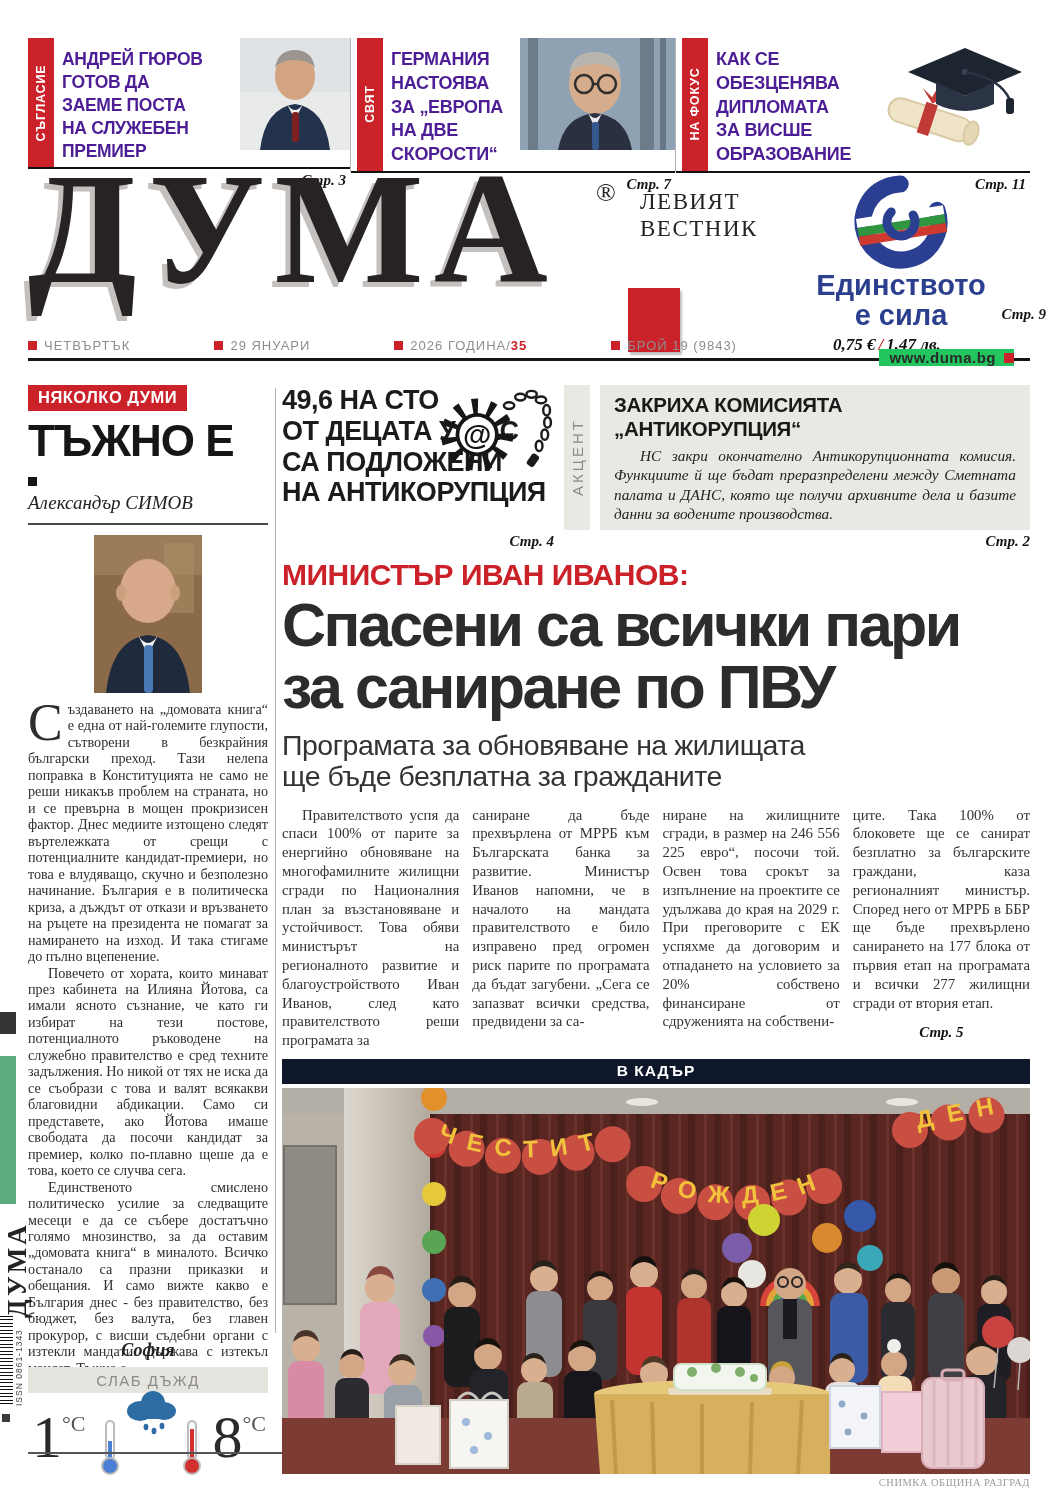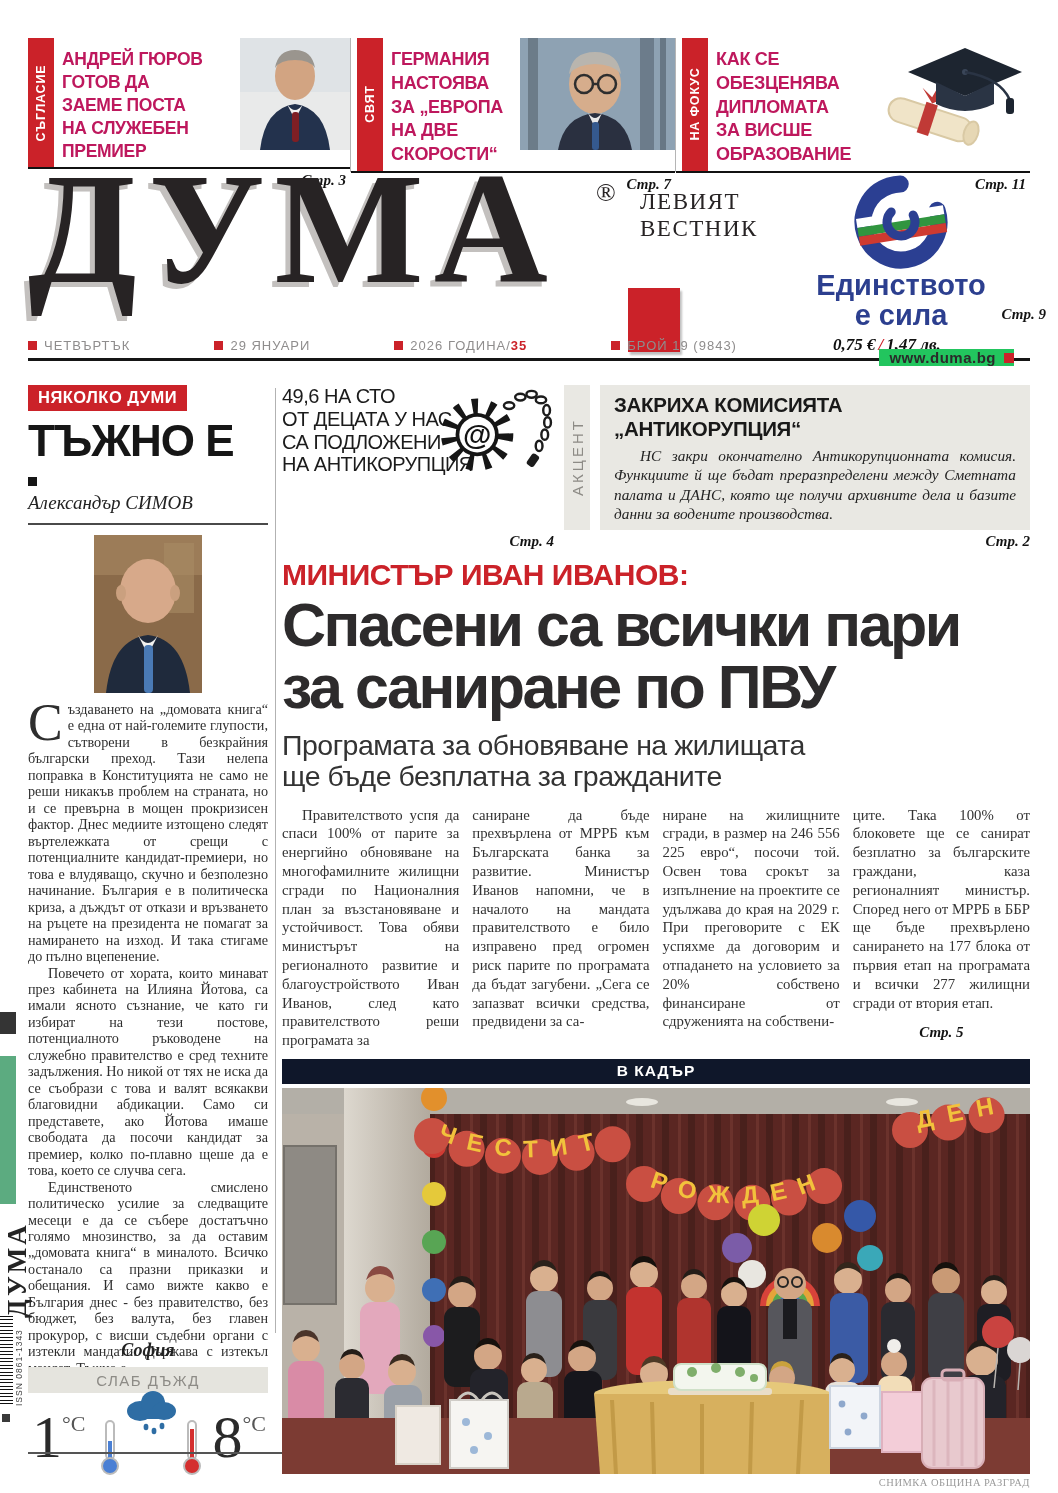--- a/index.html
+++ b/index.html
@@ -12,21 +12,21 @@
   .teaser { display:flex; flex-direction:column; }
   .t1 { width:322px; } .t2 { width:326px; border-left:1px solid #b5b5b5; border-right:1px solid #b5b5b5; }
   .t3 { width:354px; }
   .teaser-main { flex:1; display:flex; border-bottom:2px solid #111; }
   .t2 .teaser-main, .t3 .teaser-main { padding-left:6px; }
   .vlabel { width:26px; background:#cb2229; position:relative; flex:none; }
   .vlabel span { position:absolute; left:50%; top:50%; transform:translate(-50%,-50%) rotate(-90deg);
     color:#fff; font-family:"Liberation Sans",sans-serif; font-weight:bold; font-size:12.5px;
     letter-spacing:.8px; white-space:nowrap; }
   .t-head { flex:1; padding:10px 4px 4px 8px; font-family:"Liberation Sans",sans-serif;
-    font-weight:bold; color:#be185d; line-height:1.32; letter-spacing:-0.3px; }
+    font-weight:bold; color:#4c1d95; line-height:1.32; letter-spacing:-0.3px; }
   .t1 .t-head { font-size:17.5px; } .t2 .t-head { font-size:18px; } .t3 .t-head { font-size:18px; }
   .t-photo { flex:none; }
   .pageref { font-family:"Liberation Serif",serif; font-style:italic; font-weight:bold;
     font-size:15px; color:#141414; }
   .t-ref { text-align:right; padding:3px 4px 0 0; }
 
   
   .masthead { position:absolute; top:172px; left:28px; width:1002px; height:160px; }
   .duma-title { position:absolute; left:0; top:-18px; font-family:"Liberation Serif",serif;
     font-weight:bold; font-size:158px; line-height:150px; letter-spacing:10px; color:#272324;
@@ -99,21 +99,21 @@
     letter-spacing:1px; }
   .sp-dot { position:absolute; left:2px; top:1414px; width:8px; height:8px; background:#3a3a3a; }
 
   .divider-v { position:absolute; left:275px; top:388px; width:1px; height:945px; background:#b2b2b2; }
   .bottom-rule { position:absolute; top:1452px; left:28px; width:1002px; height:2px; background:#555; }
 
   
   .main { position:absolute; top:385px; left:282px; width:748px; }
   .row1 { display:flex; gap:10px; min-height:98px; }
   .cyber { width:272px; position:relative; flex:none; }
-  .cyber-lines { font-family:"Liberation Sans",sans-serif; font-weight:normal; font-size:20px;
+  .cyber-lines { font-family:"Liberation Sans",sans-serif; font-weight:bold; font-size:27px;
     line-height:1.14; letter-spacing:-0.5px; color:#1b1b1b; }
   .cyber-icon { position:absolute; right:-2px; top:-4px; }
   .akcent-label { width:26px; flex:none; background:#e9e8e3; position:relative; }
   .akcent-label span { position:absolute; left:50%; top:50%; transform:translate(-50%,-50%) rotate(-90deg);
     font-family:"Liberation Sans",sans-serif; color:#8d8b86; font-size:15px; letter-spacing:3px;
     white-space:nowrap; }
   .akcent-box { flex:1; background:#e9e8e3; padding:8px 14px 6px; }
   .akcent-title { font-family:"Liberation Sans",sans-serif; font-weight:bold; font-size:20.5px;
     letter-spacing:-0.3px; color:#191919; }
   .akcent-text { margin-top:5px; font-style:italic; font-size:15.3px; line-height:1.27;

